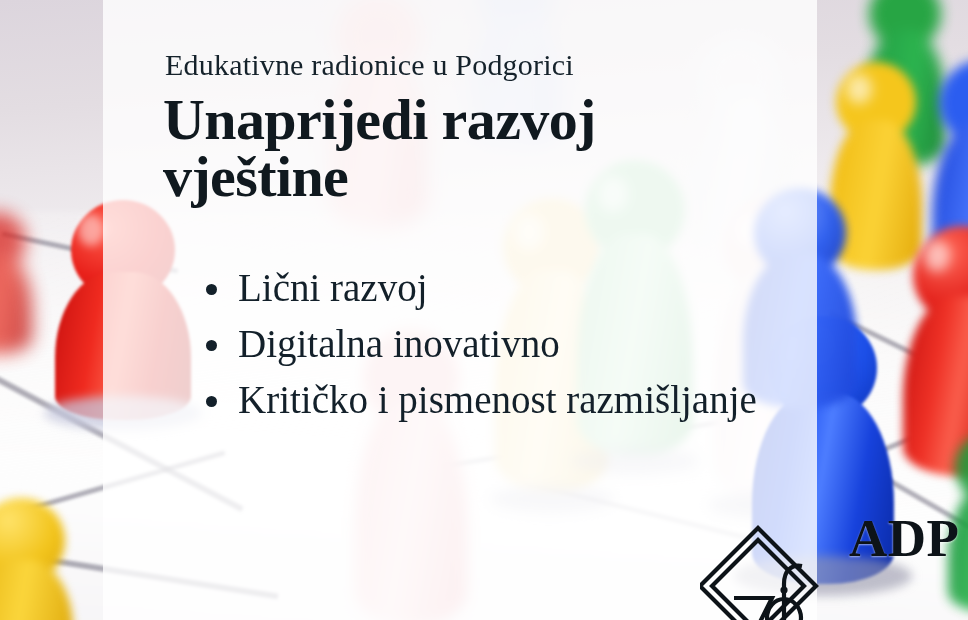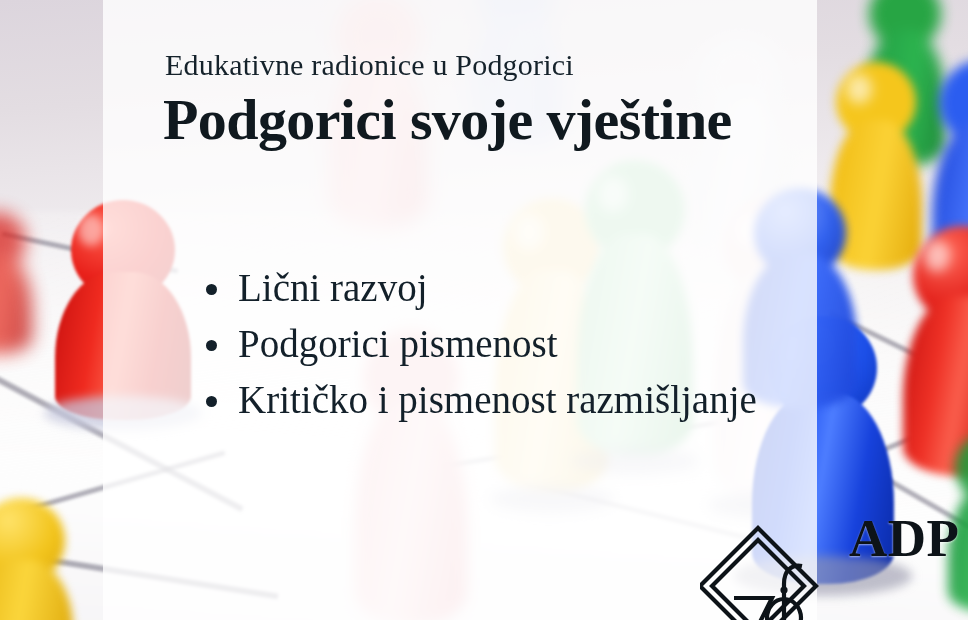--- a/index.html
+++ b/index.html
@@ -299,25 +299,25 @@
     </div>
 
   </div>
 
   <div class="veil"></div>
 
   <div class="content">
 
     <div class="eyebrow">Edukativne radionice u Podgorici</div>
 
-    <div class="headline">Podgorici svoje vještine</div>
+    <div class="headline">Unaprijedi razvoj vještine</div>
 
     <ul class="bullets">
       <li>Lični razvoj</li>
-      <li>Podgorici pismenost</li>
+      <li>Digitalna inovativno</li>
       <li>Kritičko i pismenost razmišljanje</li>
     </ul>
 
 
     <div class="logo-mark">
       <svg viewBox="0 0 165 118" width="165" height="118" aria-hidden="true">
         <g fill="none" stroke="#0d1318" stroke-width="4.2" stroke-linejoin="miter">
           <path d="M58 10 L116 68 L58 126 L0 68 Z"></path>
           <path d="M58 22 L104 68 L58 114 L12 68 Z"></path>
         </g>

